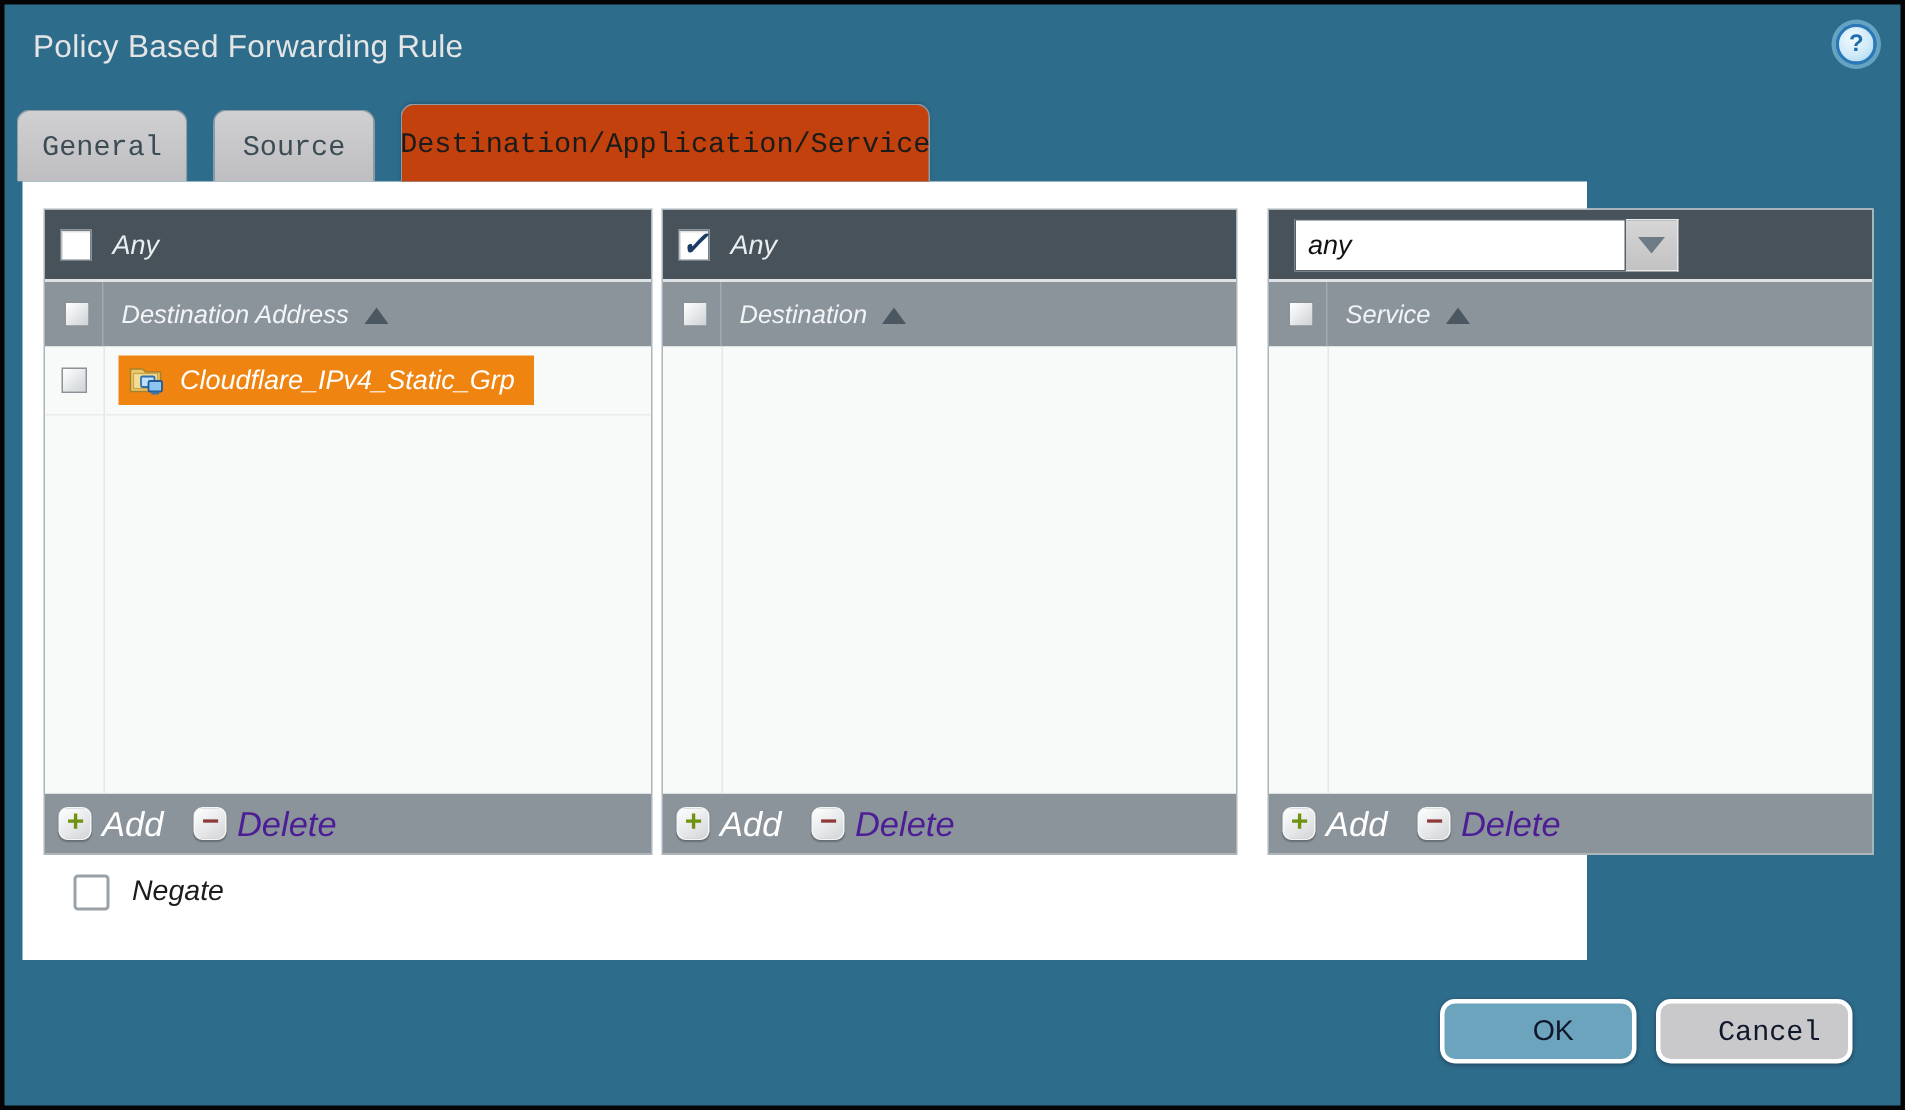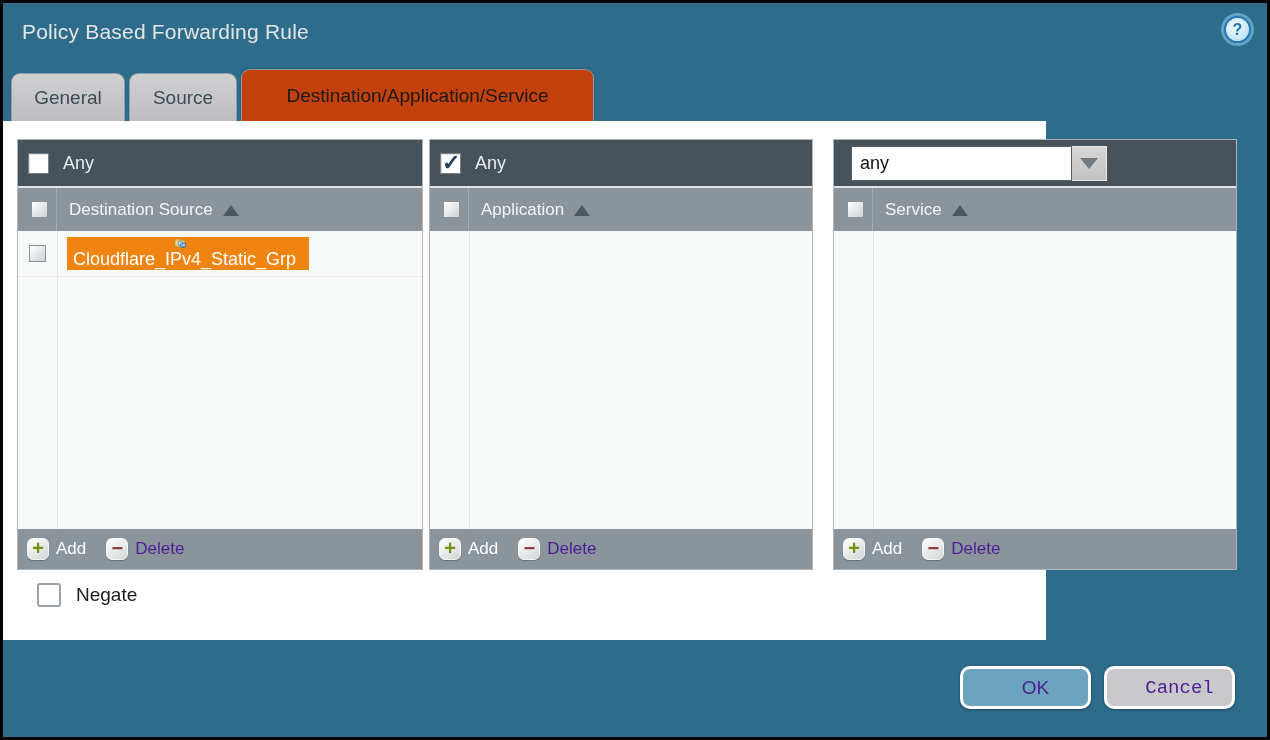--- a/index.html
+++ b/index.html
@@ -13,38 +13,38 @@
   
   .titlebar { position:absolute; left:0; top:0; width:100%; height:64px; }
   .title { position:absolute; left:19px; top:17px; font-size:21px; color:#e5e5e5; letter-spacing:.2px; }
   .help { position:absolute; right:16px; top:13px; width:27px; height:27px; border-radius:50%;
           background:radial-gradient(circle at 40% 35%, #f2fafe 0%, #cfeaf8 55%, #9ed3ee 100%);
           border:2px solid #2a78b8; box-shadow:0 0 0 3px rgba(150,210,240,.55);
           display:flex; align-items:center; justify-content:center;
           color:#1f6fae; font-weight:bold; font-size:16px; cursor:pointer; }
 
   
-  .tabs { position:absolute; left:8px; top:70px; height:48px; display:flex; gap:4px; }
+  .tabs { position:absolute; left:8px; top:70px; height:48px; display:flex; gap:17px;font-family:Liberation Mono, monospace; }
   .tab {
     height:48px; display:flex; align-items:center; justify-content:center;
     background:linear-gradient(#d0d0d2,#bebec0);
     border:1px solid #8e9ca4; border-bottom:none; border-radius:9px 9px 0 0;
     color:#3c4c55; font-size:19px; cursor:pointer; padding:0 10px;
   }
   .tab.active {
     background:#c2410c; color:#1b1b1b; height:52px; margin-top:-4px; z-index:3;
     box-shadow:0 -1px 2px rgba(0,0,0,.15);
   }
   .tab-general { width:114px; }
   .tab-source { width:108px; }
   .tab-dest { width:353px; }
   .tab-forwarding { width:147px; }
 
   
-  .panel { position:absolute; left:0; top:118px; width:1043px; height:519px; background:#fff; z-index:2; }
+  .panel { position:absolute; left:12px; top:118px; width:1043px; height:519px; background:#fff; z-index:2;font-style:italic; }
 
   
   .col { position:absolute; top:18px; height:431px; display:flex; flex-direction:column;
          border:1px solid #aeb5ba; background:#f8f9f9; }
   .col-1 { left:14px;  width:406px; }
   .col-2 { left:426px; width:384px; }
   .col-3 { left:830px; width:404px; }
 
   .any-row { height:46px; background:#47525a; display:flex; align-items:center; padding-left:10px; flex:0 0 auto; }
   .any-label { color:#e9eef1; font-size:18px; margin-left:14px; }
@@ -56,31 +56,31 @@
   .col-header-label { color:#f2f5f7; font-size:17px; margin-left:12px; display:flex; align-items:center; }
   .sort-asc { width:0; height:0; border-left:8px solid transparent; border-right:8px solid transparent;
               border-bottom:11px solid #4c5861; margin-left:10px; margin-top:2px; }
 
   .col-body { flex:1 1 auto; background:#f8f9f9; position:relative; overflow:hidden; }
   .col-body::before { content:""; position:absolute; left:39px; top:0; bottom:0; width:1px; background:#e4e7e9; }
 
   .item-row { position:relative; height:46px; display:flex; align-items:center; border-bottom:1px solid #ececec; }
   .item-row .row-cb { margin-left:11px; }
   .item-chip { margin-left:21px; height:33px; display:flex; align-items:center;
-               background:#ef8410; color:#fff; font-size:18px; padding:0 13px 0 6px; cursor:pointer;flex-direction:column; }
+               background:#ef8410; color:#fff; font-size:18px; padding:0 13px 0 6px; cursor:pointer; }
   .item-chip svg { margin-right:8px; }
 
   .col-footer { height:40px; background:#8b939b; display:flex; align-items:center; padding-left:9px; flex:0 0 auto; }
   .icon-btn { width:22px; height:22px; border-radius:6px; border:1px solid #f4f5f5;
               background:linear-gradient(145deg,#ffffff,#d2d5d7);
               display:flex; align-items:center; justify-content:center;
               font-weight:bold; cursor:pointer; box-shadow:0 1px 1px rgba(0,0,0,.25); }
   .plus-glyph  { color:#6f930f; font-size:20px; line-height:18px; margin-top:-2px; }
   .minus-glyph { color:#8e3a3a; font-size:20px; line-height:16px; margin-top:-3px; }
-  .footer-label { font-size:17px; margin-left:7px; }
+  .footer-label { font-size:23px; margin-left:7px; }
   .add-label { color:#ffffff; }
   .delete-label { color:#4c1d95; }
   .footer-group { display:flex; align-items:center; }
   .footer-group + .footer-group { margin-left:20px; }
 
   
   .cb { background:#fff; border:1px solid #76818a; position:relative; flex:0 0 auto; cursor:pointer; }
   .cb-lg { width:21px; height:21px; box-shadow:inset 1px 1px 0 rgba(0,0,0,.12); }
   .cb-sm { width:17px; height:17px; background:linear-gradient(135deg,#ffffff,#cdd2d5); border:1px solid #8a9298; }
   .cb.checked::after { content:"\2713"; position:absolute; left:1px; top:-4px;
@@ -96,21 +96,21 @@
   .dd-arrow { width:0; height:0; border-left:9px solid transparent; border-right:9px solid transparent;
               border-top:11px solid #6e7a84; }
 
   
   .negate-row { position:absolute; left:20px; top:462px; display:flex; align-items:center;padding-left:14px; }
   .negate-cb { width:24px; height:24px; background:#fff; border:2px solid #9aa2a8; border-radius:3px; cursor:pointer; }
   .negate-label { font-size:19px; color:#1c1c1c; margin-left:15px; }
 
   
   .btn { position:absolute; top:663px; width:131px; height:43px; border-radius:10px;
-         border:3px solid #fff; font-size:19px; color:#4c1d95;
+         border:3px solid #fff; font-size:19px; color:#0f172a;
          display:flex; align-items:center; justify-content:center; cursor:pointer;
          box-shadow:0 1px 3px rgba(0,0,0,.35);padding-left:20px; }
   .btn-ok { left:957px; background:#6ca4bd; }
   .btn-cancel { left:1101px; background:#c9c9cb;font-family:Liberation Mono, monospace; }
 </style>
 </head>
 <body>
 
 <div class="dialog">
 
@@ -130,21 +130,21 @@
     <div class="col col-1">
       <div class="any-row">
         <div class="cb cb-lg"></div>
         <div class="any-label">Any</div>
       </div>
       <div class="col-header">
         <div class="cb-cell">
             <div class="cb cb-sm"></div>
           </div>
         <div class="col-header-label">
-          <span>Destination Source</span>
+          <span>Destination Address</span>
           <span class="sort-asc"></span>
         </div>
       </div>
       <div class="col-body">
         <div class="item-row">
           <div class="cb cb-sm row-cb"></div>
           <div class="item-chip">
             <svg width="27" height="23" viewBox="0 0 27 23">
               <path d="M2 4 h8 l2 2 h10 v13 h-20 z" fill="#eac768" stroke="#a8802c" stroke-width="1"></path>
               <rect x="4" y="7" width="16" height="10" fill="#f3dc95" stroke="#c9a54a" stroke-width="0.8"></rect>
@@ -175,21 +175,21 @@
     <div class="col col-2">
       <div class="any-row">
         <div class="cb cb-lg checked"></div>
         <div class="any-label">Any</div>
       </div>
       <div class="col-header">
         <div class="cb-cell">
             <div class="cb cb-sm"></div>
           </div>
         <div class="col-header-label">
-          <span>Application</span>
+          <span>Destination</span>
           <span class="sort-asc"></span>
         </div>
       </div>
       <div class="col-body"></div>
       <div class="col-footer">
         <div class="footer-group">
           <div class="icon-btn">
               <span class="plus-glyph">+</span>
             </div>
           <span class="footer-label add-label">Add</span>

